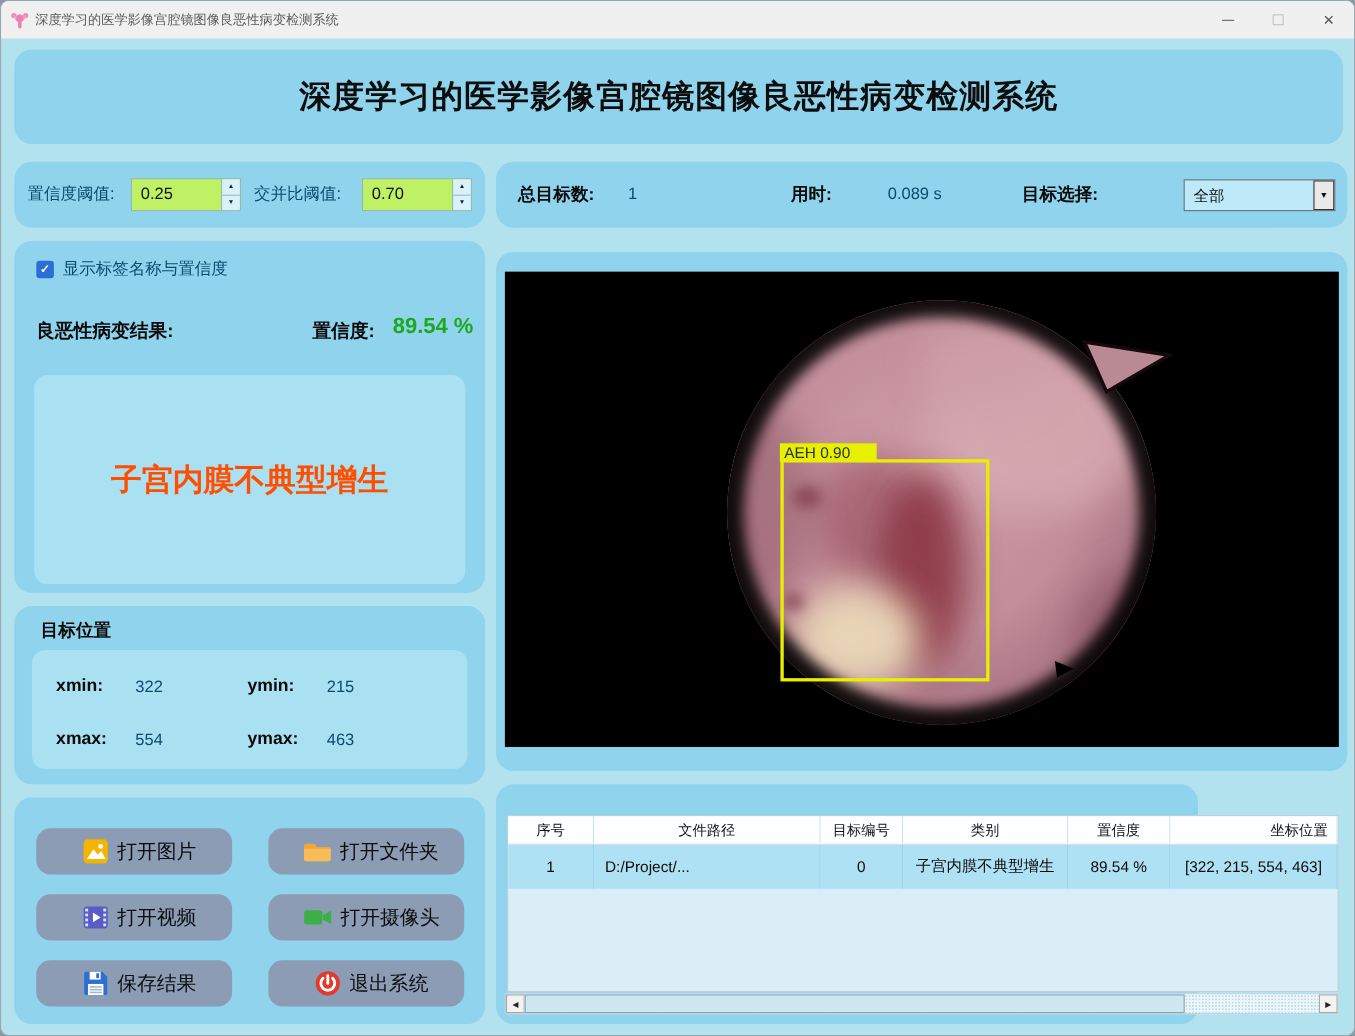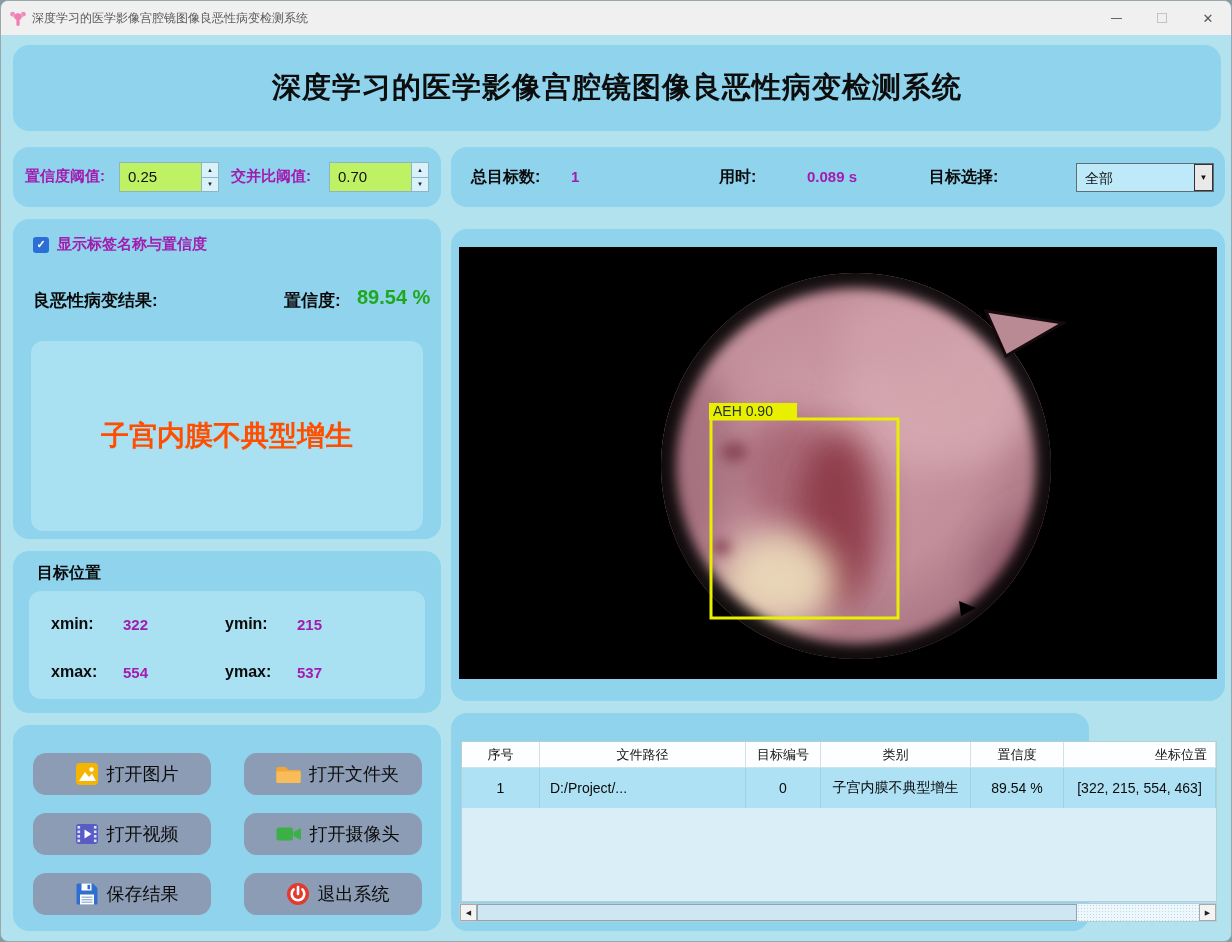--- a/index.html
+++ b/index.html
@@ -21,21 +21,21 @@
   #header-panel{ left:12px; top:44px; width:1208px; height:86px; display:flex; align-items:center; justify-content:center; }
   #header-panel h1{ font-size:29px; font-weight:bold; color:#0d0d0d; letter-spacing:1px; }
   #ctl-panel{ left:12px; top:146px; width:428px; height:60px; }
   #stats-panel{ left:450px; top:146px; width:774px; height:60px; }
   #detect-panel{ left:12px; top:218px; width:428px; height:320px; }
   #pos-panel{ left:12px; top:550px; width:428px; height:162px; }
   #btn-panel{ left:12px; top:724px; width:428px; height:206px; }
   #img-panel{ left:450px; top:228px; width:774px; height:472px; }
   #table-panel{ left:450px; top:712px; width:638px; height:218px; }
   .abs{ position:absolute; }
-  .lbl{ font-size:15px; color:#a21caf; white-space:nowrap;font-weight:bold; }
+  .lbl{ font-size:15px; color:#0c4a6e; white-space:nowrap; }
   .blbl{ font-size:16px; font-weight:bold; color:#0a0a0a; white-space:nowrap; }
   
   .spinbox{ position:absolute; width:100px; height:30px; background:#bef264; border:1px solid #8fb4c4;
             display:flex; }
   .spin-value{ flex:1; font-size:15px; color:#111; padding:5px 0 0 8px; }
   .spin-btns{ width:17px; display:flex; flex-direction:column; border-left:1px solid #8fb4c4; }
   .spin-btn{ flex:1; background:#d9f1fa; border-bottom:1px solid #8fb4c4; display:flex; align-items:center;
              justify-content:center; font-size:6px; color:#222; }
   .spin-btn:last-child{ border-bottom:none; }
   
@@ -165,21 +165,21 @@
   <div class="panel" id="pos-panel">
     <span class="abs" style="left:24px; top:12px; font-size:16px; font-weight:bold; color:#0a0a0a;">目标位置</span>
     <div class="inner-box" style="left:16px; top:40px; width:396px; height:108px;">
       <span class="blbl abs" style="left:22px; top:24px;">xmin:</span>
       <span class="lbl abs" style="left:94px; top:25px;">322</span>
       <span class="blbl abs" style="left:196px; top:24px;">ymin:</span>
       <span class="lbl abs" style="left:268px; top:25px;">215</span>
       <span class="blbl abs" style="left:22px; top:72px;">xmax:</span>
       <span class="lbl abs" style="left:94px; top:73px;">554</span>
       <span class="blbl abs" style="left:196px; top:72px;">ymax:</span>
-      <span class="lbl abs" style="left:268px; top:73px;">537</span>
+      <span class="lbl abs" style="left:268px; top:73px;">463</span>
     </div>
   </div>
 
   <div class="panel" id="btn-panel">
     <div class="tool-btn" style="left:20px; top:28px;">
       <svg width="24" height="24" viewBox="0 0 24 24">
         <rect x="1" y="1" width="22" height="22" rx="4" fill="#f4b400"></rect>
         <circle cx="16.5" cy="7.5" r="2.2" fill="#fff"></circle>
         <polygon points="4,19 10,10 14,15 17,11.5 21,19" fill="#fff"></polygon>
       </svg>

